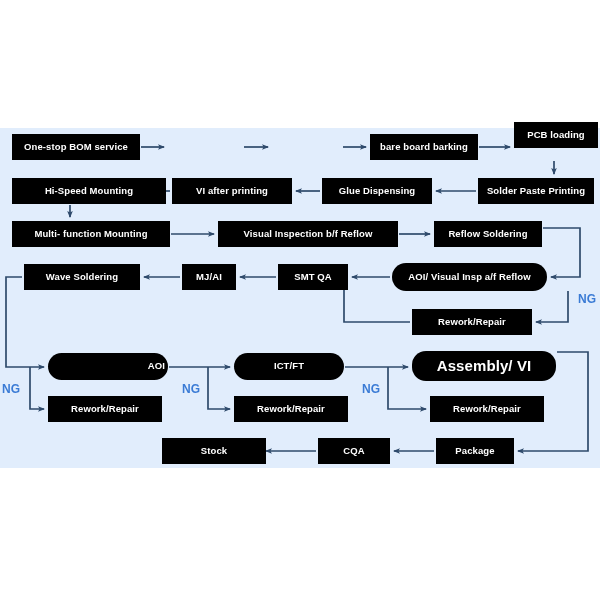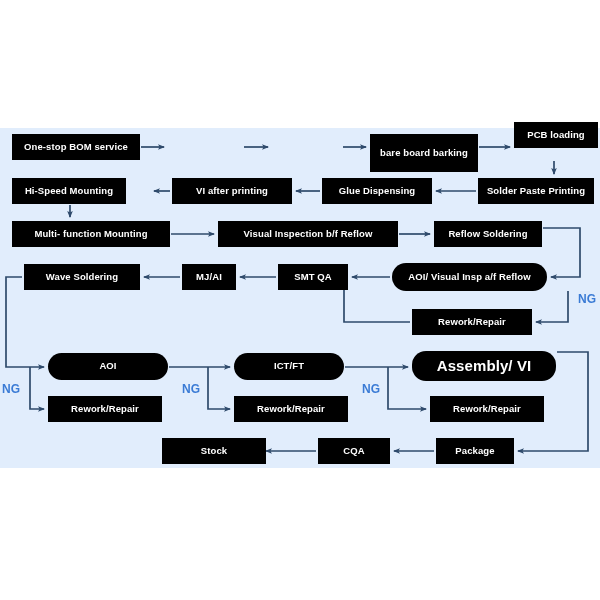--- a/index.html
+++ b/index.html
@@ -119,28 +119,28 @@
 
       <path d="M434,451 L394,451"></path>
 
       <path d="M316,451 L266,451"></path>
     </g>
   </svg>
 
   <div class="node" style="left:12px;top:134px;width:128px;height:26px;">
       <span>One-stop BOM service</span>
     </div>
-  <div class="node" style="left:370px;top:134px;width:108px;height:38px;">
+  <div class="node" style="left:370px;top:134px;width:108px;height:26px;">
       <span>bare board barking</span>
     </div>
   <div class="node" style="left:514px;top:122px;width:84px;height:26px;">
       <span>PCB loading</span>
     </div>
 
-  <div class="node" style="left:12px;top:178px;width:114px;height:26px;">
+  <div class="node" style="left:12px;top:178px;width:154px;height:26px;">
       <span>Hi-Speed Mounting</span>
     </div>
   <div class="node" style="left:172px;top:178px;width:120px;height:26px;">
       <span>VI after printing</span>
     </div>
   <div class="node" style="left:322px;top:178px;width:110px;height:26px;">
       <span>Glue Dispensing</span>
     </div>
   <div class="node" style="left:478px;top:178px;width:116px;height:26px;">
       <span>Solder Paste Printing</span>
@@ -166,21 +166,21 @@
       <span>SMT QA</span>
     </div>
   <div class="node rounded" style="left:392px;top:263px;width:155px;height:28px;">
       <span>AOI/ Visual Insp a/f Reflow</span>
     </div>
 
   <div class="node" style="left:412px;top:309px;width:120px;height:26px;">
       <span>Rework/Repair</span>
     </div>
 
-  <div class="node rounded" style="left:48px;top:353px;width:120px;height:27px;">
+  <div class="node rounded" style="left:48px;top:353px;width:120px;height:27px;justify-content:flex-end;">
       <span>AOI</span>
     </div>
   <div class="node rounded" style="left:234px;top:353px;width:110px;height:27px;">
       <span>ICT/FT</span>
     </div>
   <div class="node rounded big" style="left:412px;top:351px;width:144px;height:30px;">
       <span>Assembly/ VI</span>
     </div>
 
   <div class="node" style="left:48px;top:396px;width:114px;height:26px;">

